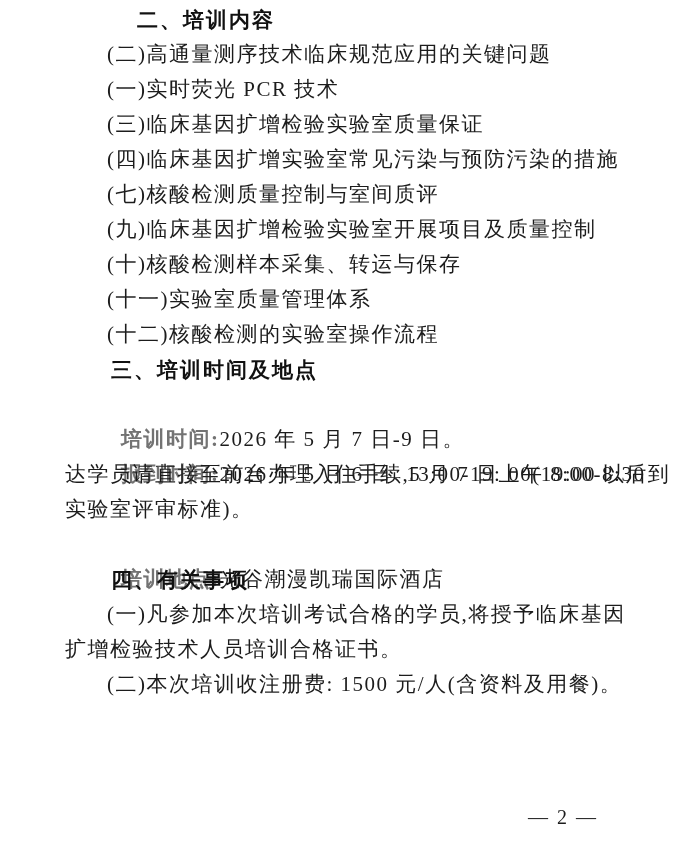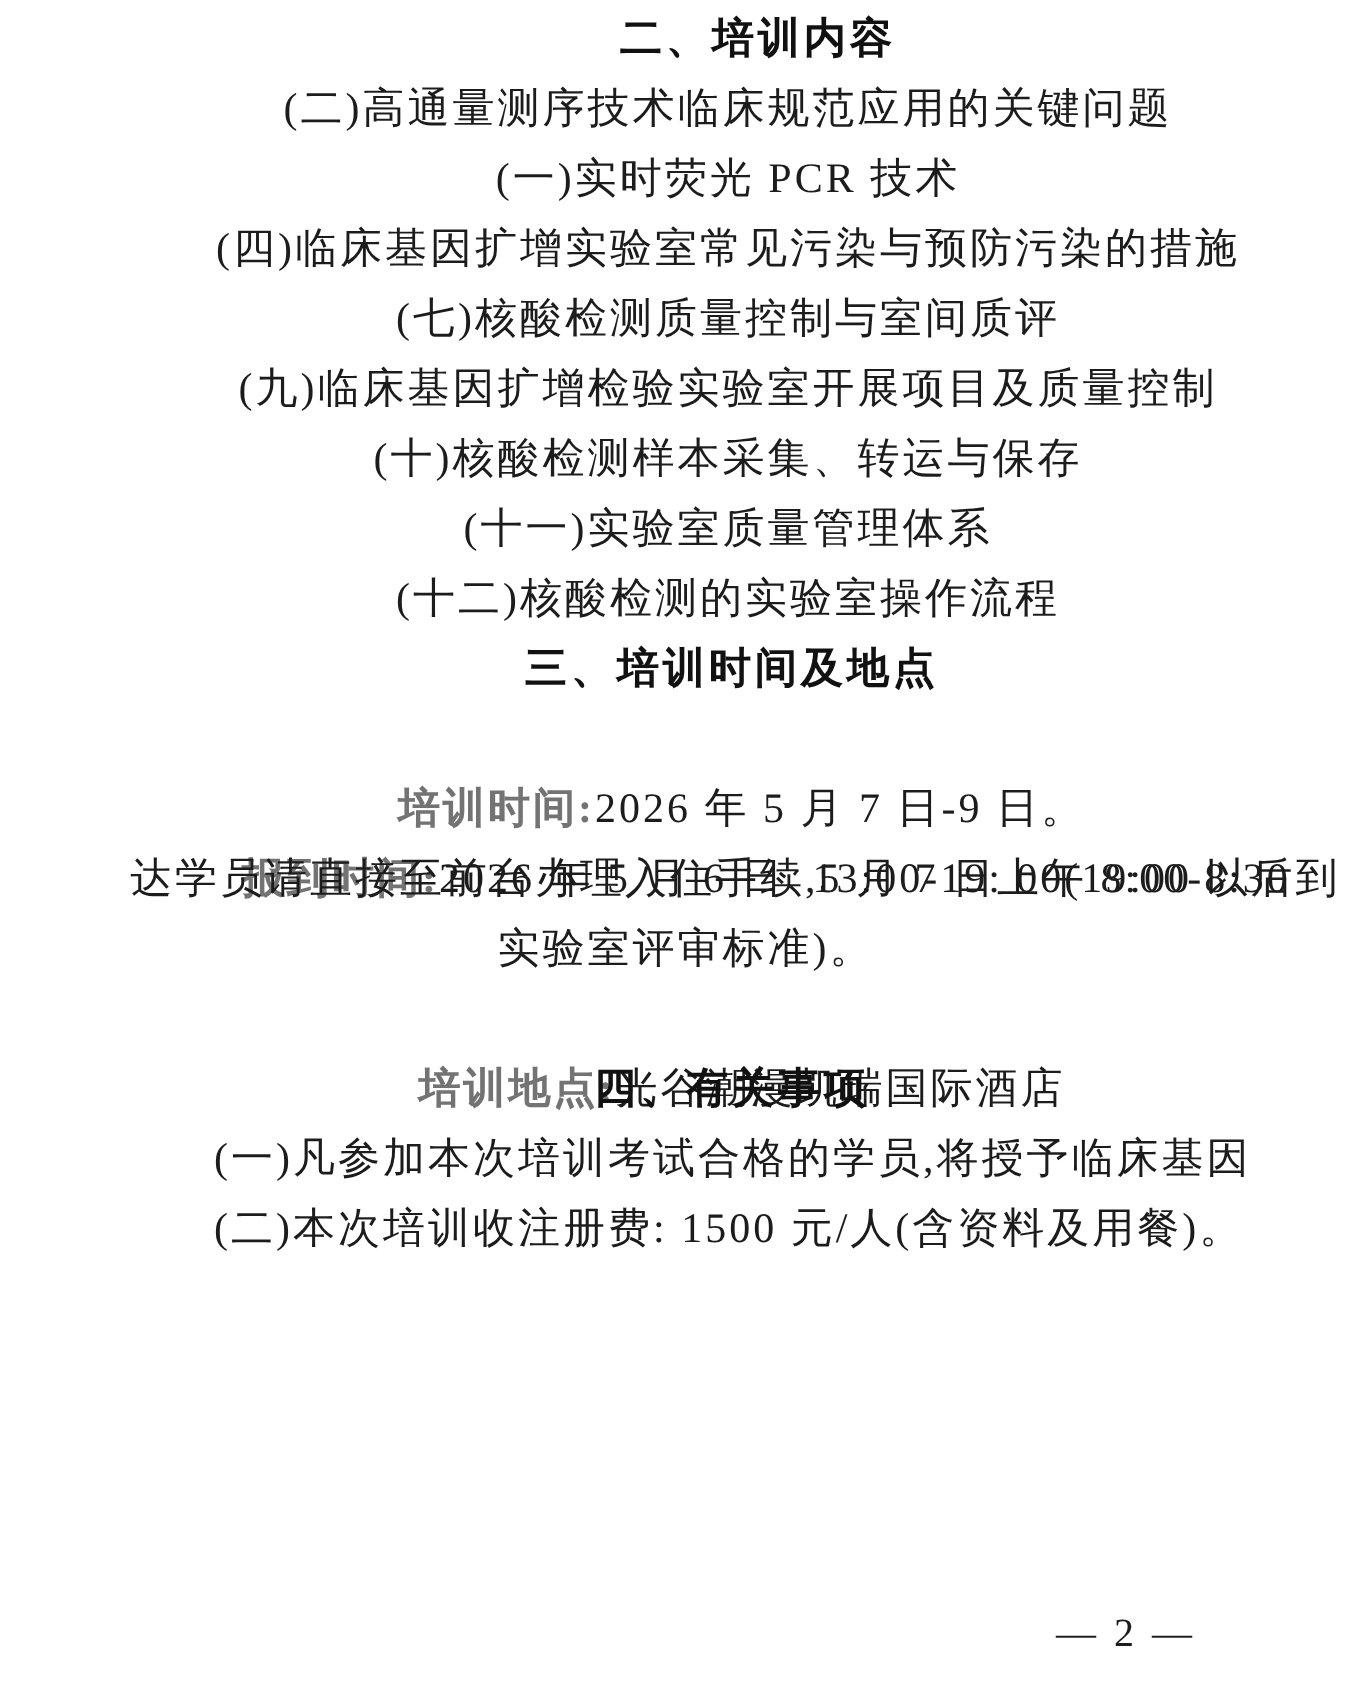--- a/index.html
+++ b/index.html
@@ -13,21 +13,20 @@
     position: relative;
     overflow: hidden;
     color: #1c1c1c;
     font-family: "Liberation Serif", "DejaVu Serif", serif;
   }
   .doc {
     position: absolute;
     left: 65px;
     top: 2px;
     width: 556px;
-    text-align: center;
   }
   .line {
     height: 35px;
     line-height: 35px;
     font-size: 21px;
     letter-spacing: 1.5px;
     white-space: pre;
   }
   .line.h {
     font-family: "Liberation Sans", "DejaVu Sans", sans-serif;
@@ -64,36 +63,38 @@
     white-space: pre;
   }
 </style>
 </head>
 <body>
 
 <div class="doc">
   <div class="line h first">二、培训内容</div>
   <div class="line item">(二)高通量测序技术临床规范应用的关键问题</div>
   <div class="line item">(一)实时荧光 PCR 技术</div>
+  <div class="line item">(三)临床基因扩增检验实验室质量保证</div>
   <div class="line item">(四)临床基因扩增实验室常见污染与预防污染的措施</div>
   <div class="line item">(七)核酸检测质量控制与室间质评</div>
   <div class="line item">(九)临床基因扩增检验实验室开展项目及质量控制</div>
   <div class="line item">(十)核酸检测样本采集、转运与保存</div>
   <div class="line item">(十一)实验室质量管理体系</div>
   <div class="line item">(十二)核酸检测的实验室操作流程</div>
   <div class="line h">三、培训时间及地点</div>
   <div class="line labeled">
     <span class="lbl">培训时间:</span><span>2026 年 5 月 7 日-9 日。</span>
   </div>
   <div class="line labeled">
     <span class="lbl">报到时间:</span><span>2026 年 5 月 6 日  13:00-19: 00(19:00 以后到</span>
   </div>
   <div class="line cont">达学员请直接至前台办理入住手续,5 月 7 日上午 8:00-8:30</div>
   <div class="line cont">实验室评审标准)。</div>
   <div class="line labeled">
     <span class="lbl">培训地点:</span><span>光谷潮漫凯瑞国际酒店</span>
   </div>
   <div class="line h">四、有关事项</div>
   <div class="line item">(一)凡参加本次培训考试合格的学员,将授予临床基因</div>
+  <div class="line cont">扩增检验技术人员培训合格证书。</div>
   <div class="line item">(二)本次培训收注册费: 1500 元/人(含资料及用餐)。</div>
 </div>
 
 <div class="footer">— 2 —</div>
 
 </body></html>

